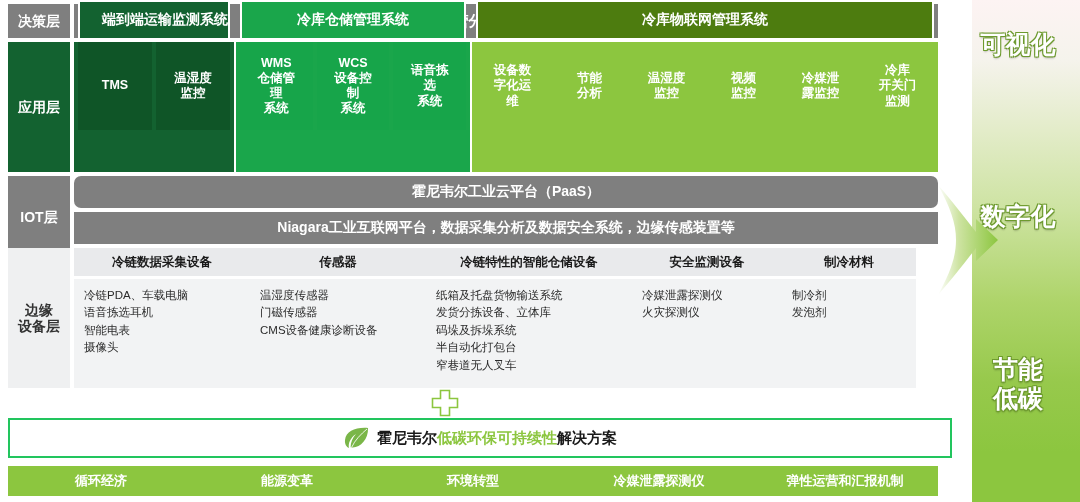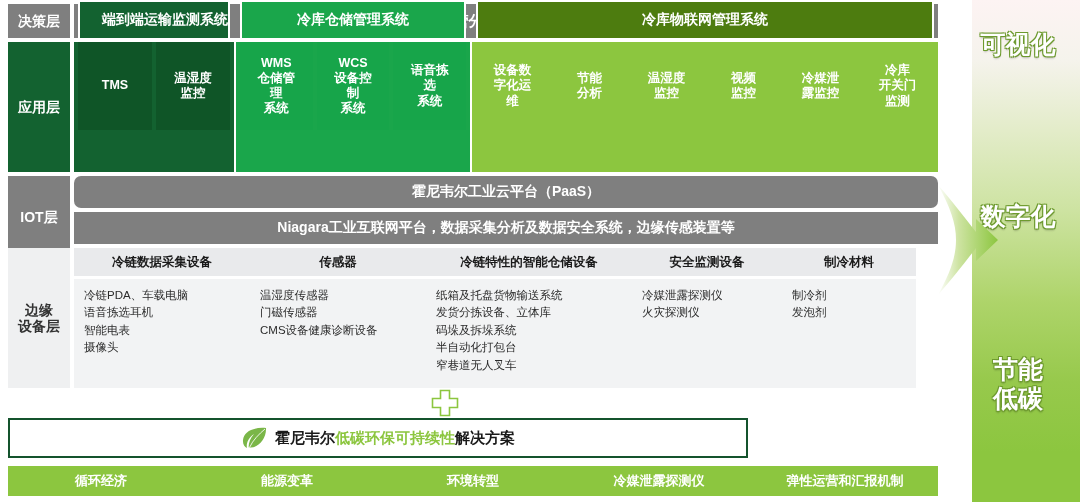--- a/index.html
+++ b/index.html
@@ -145,23 +145,23 @@
   .plus-icon {
     position: absolute;
     left: 431px; top: 389px;
     width: 28px; height: 28px;
   }
 
   
   .solution-bar {
     position: absolute;
     left: 8px; top: 418px;
-    width: 740px; height: 40px;
+    width: 944px; height: 40px;
     background: #ffffff;
-    border: 2px solid #14532d;
+    border: 2px solid #22c55e;
     display: flex; align-items: center; justify-content: center;
     gap: 8px;
     box-sizing: border-box;
   }
   .leaf-icon { width: 26px; height: 22px; flex: 0 0 auto; }
   .solution-text {
     font-size: 15px; font-weight: bold; color: #1a1a1a;
     white-space: nowrap;
   }
   .solution-text .hl { color: #8cc63f; }

